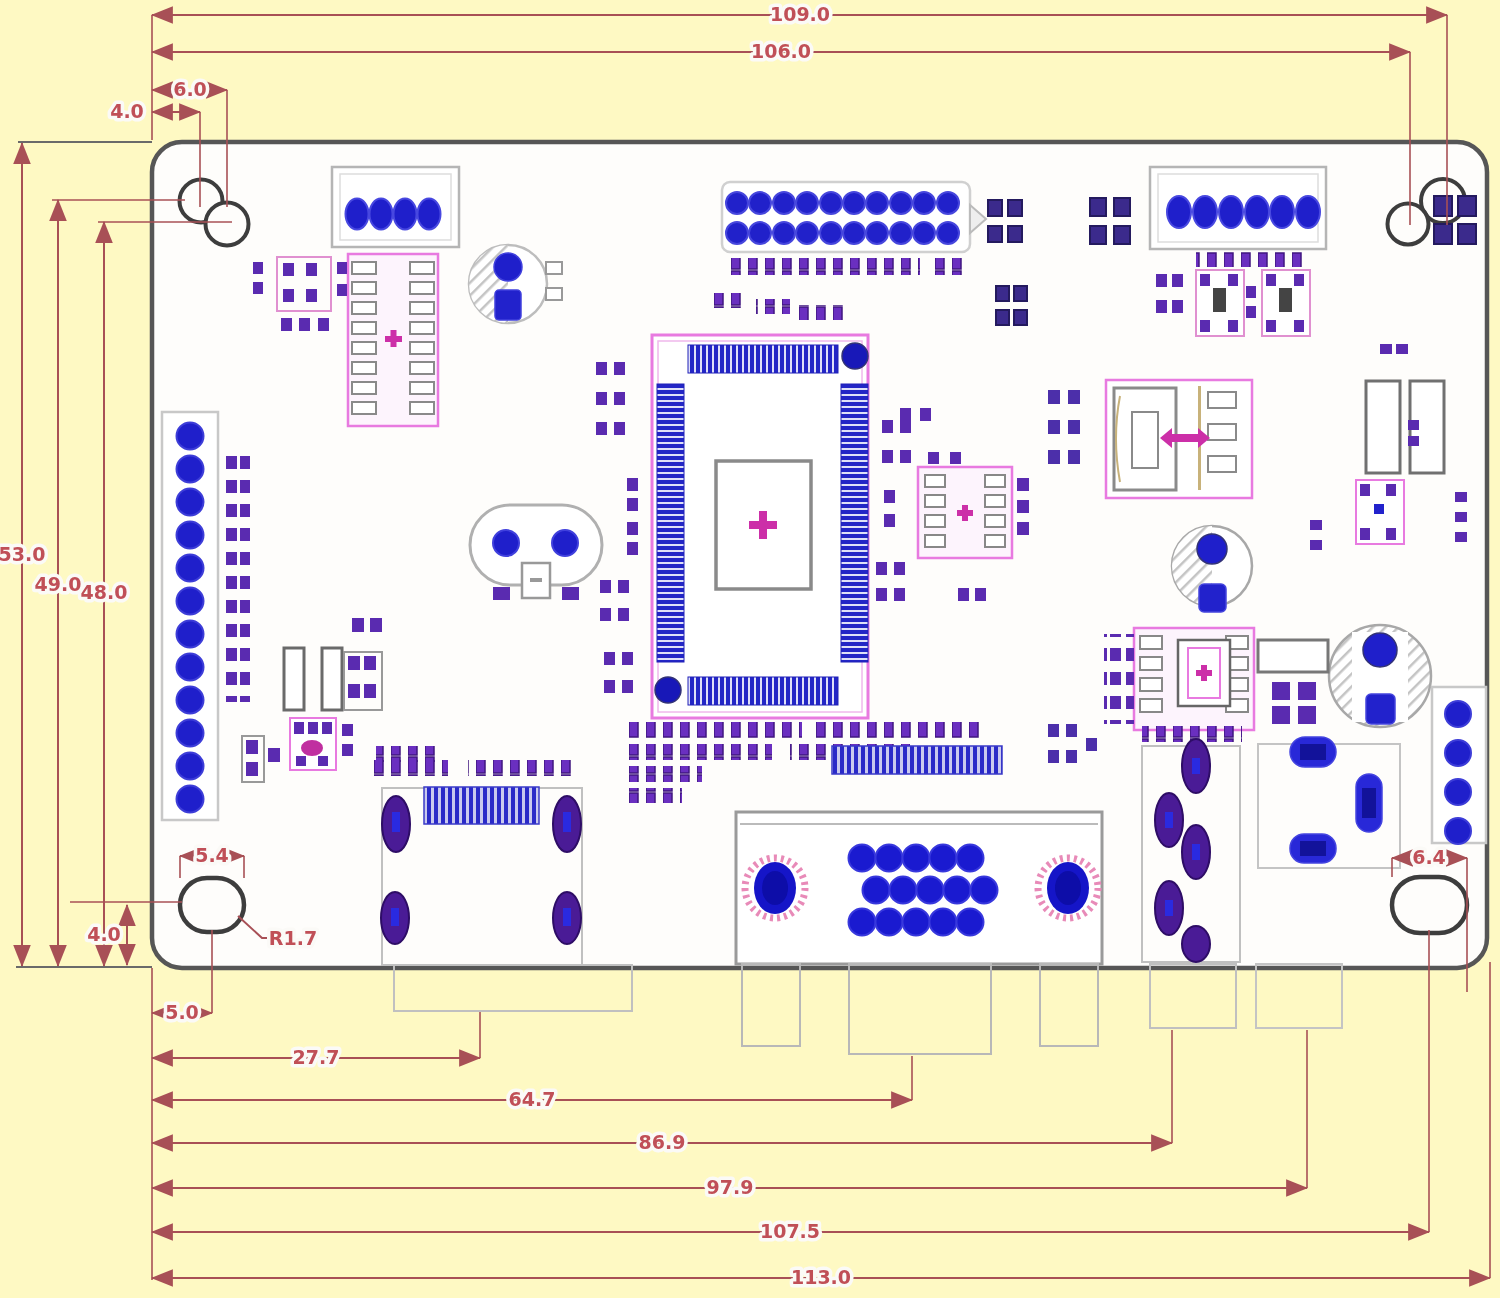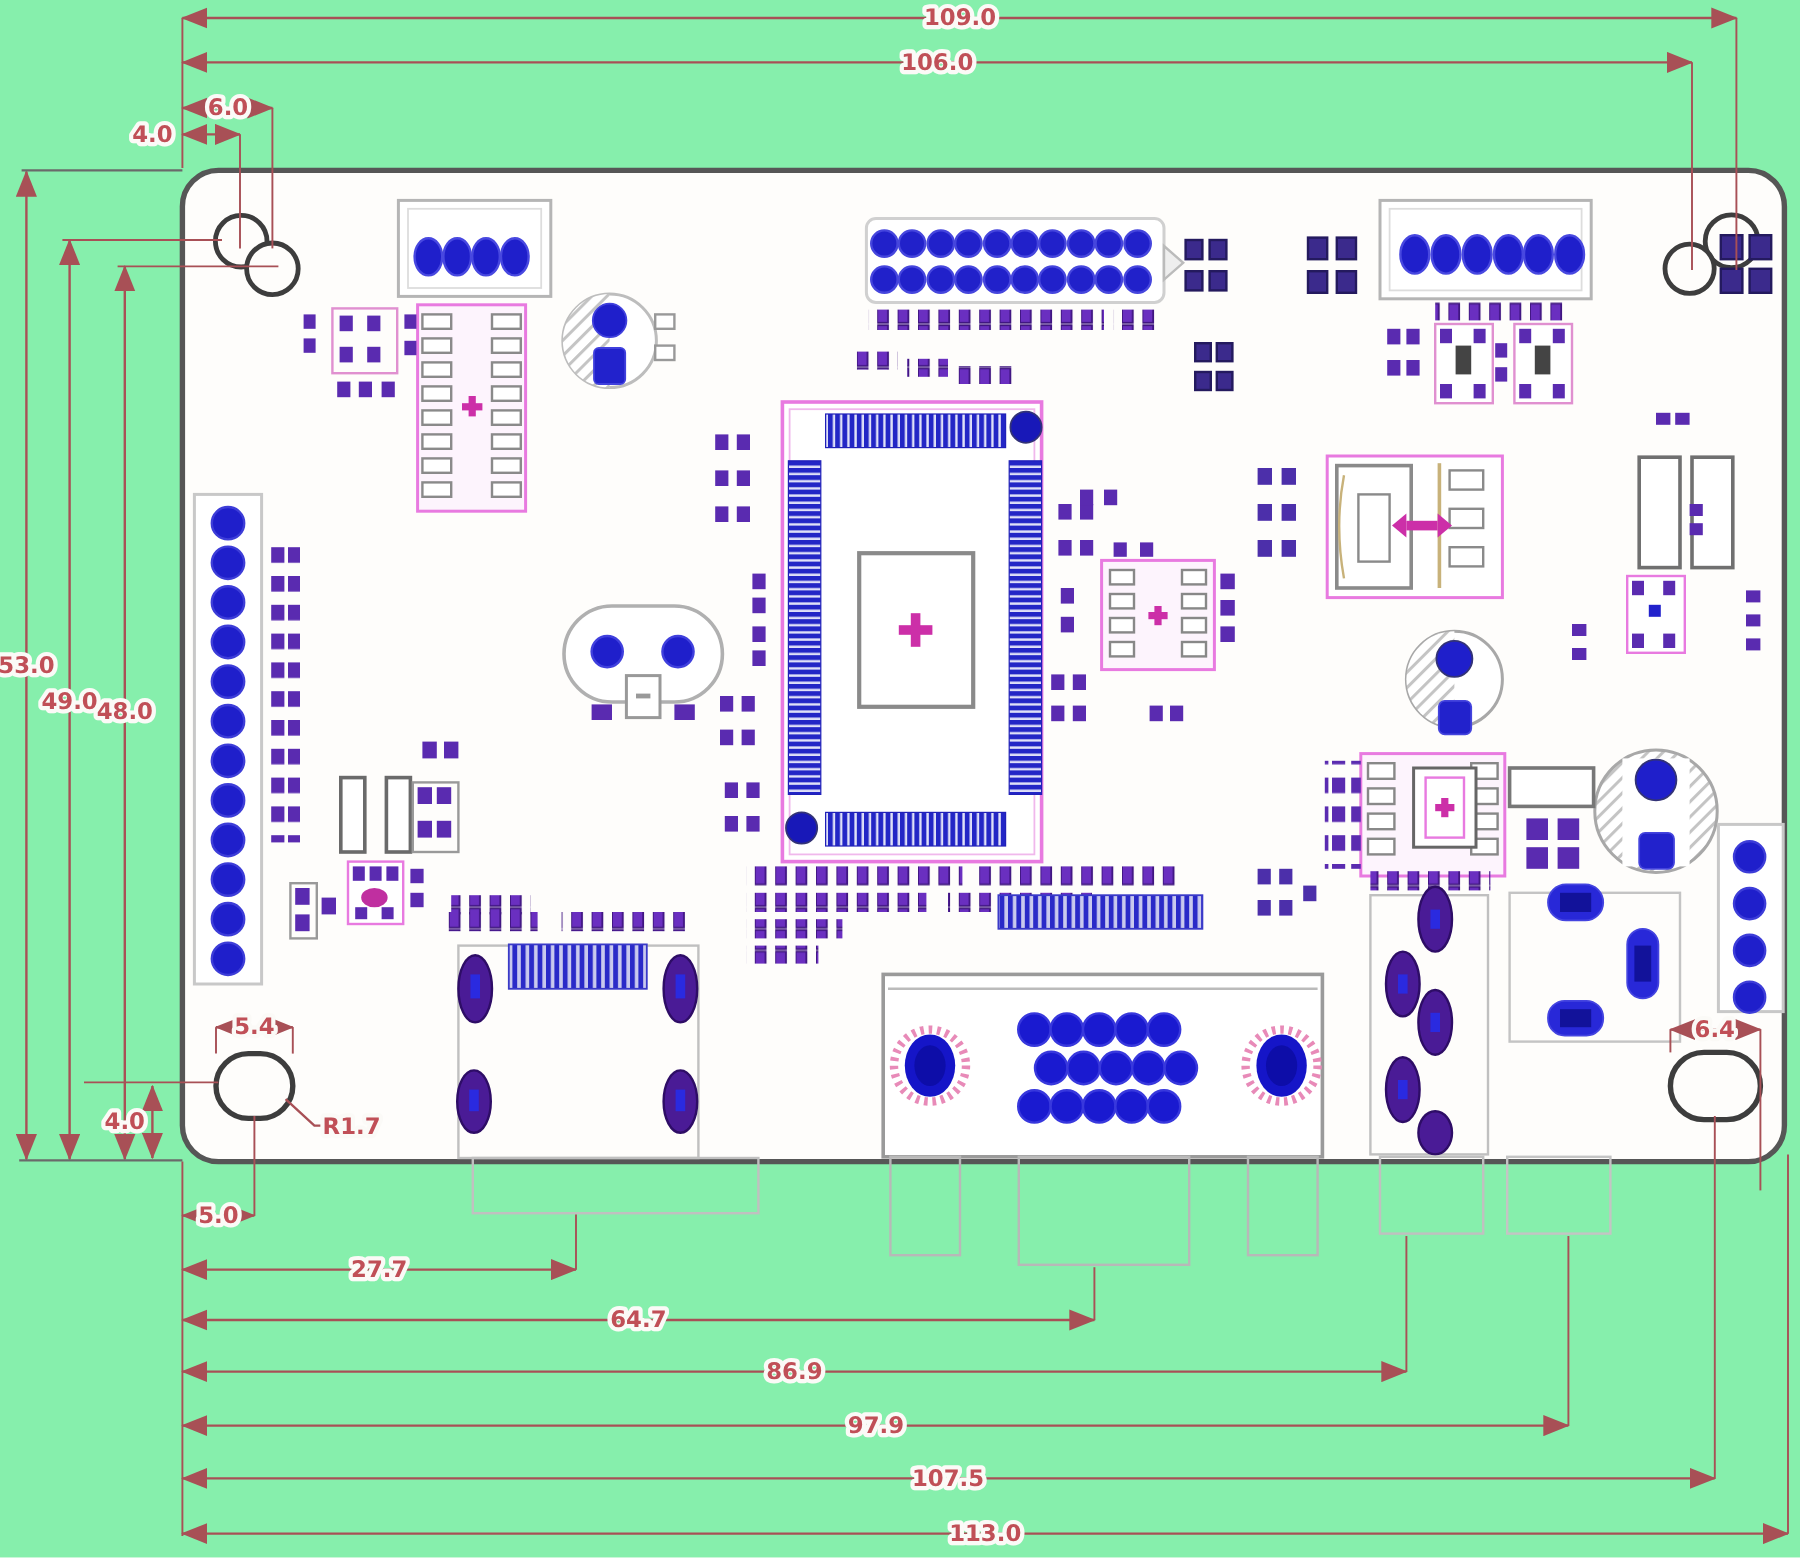--- a/index.html
+++ b/index.html
@@ -1,16 +1,16 @@
 <!DOCTYPE html>
 <html><head>
 <meta charset="utf-8">
 <style>
   html,body{margin:0;padding:0;background:#fbfaf7;}
-  #stage{position:relative;width:1500px;height:1298px;background:#86efac;overflow:hidden;
+  #stage{position:relative;width:1500px;height:1298px;background:#fef9c3;overflow:hidden;
          font-family:"DejaVu Sans", sans-serif;}
   svg{display:block}
   .dimtext{font-family:"DejaVu Sans", sans-serif;font-size:19px;font-weight:bold;
            fill:#c04f57;paint-order:stroke;stroke:#fbfaf7;stroke-width:7px;
            stroke-linejoin:round;text-anchor:middle;}
 </style>
 </head>
 <body>
 
 <div id="stage">

